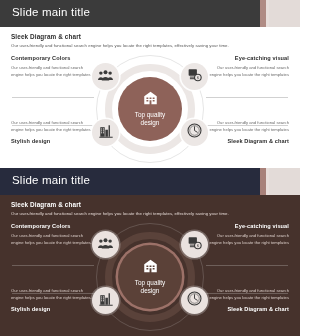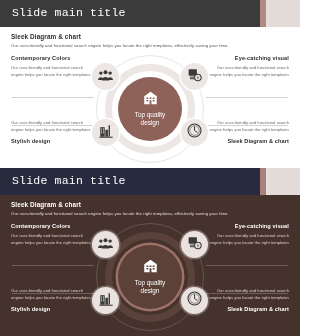--- a/index.html
+++ b/index.html
@@ -43,21 +43,20 @@
     width: 31px; height: 27px;
   }
   .slide-title {
     position: absolute;
     left: 12px; top: 6px;
     font-size: 11.5px;
     font-weight: 300;
     letter-spacing: .2px;
     color: #ffffff;
     white-space: nowrap;
-    font-family: Liberation Mono, monospace;
   }
 
   
   .body {
     position: absolute;
     left: 0; top: 27px;
     width: 300px; height: 141px;
   }
   .sec-title {
     position: absolute;

